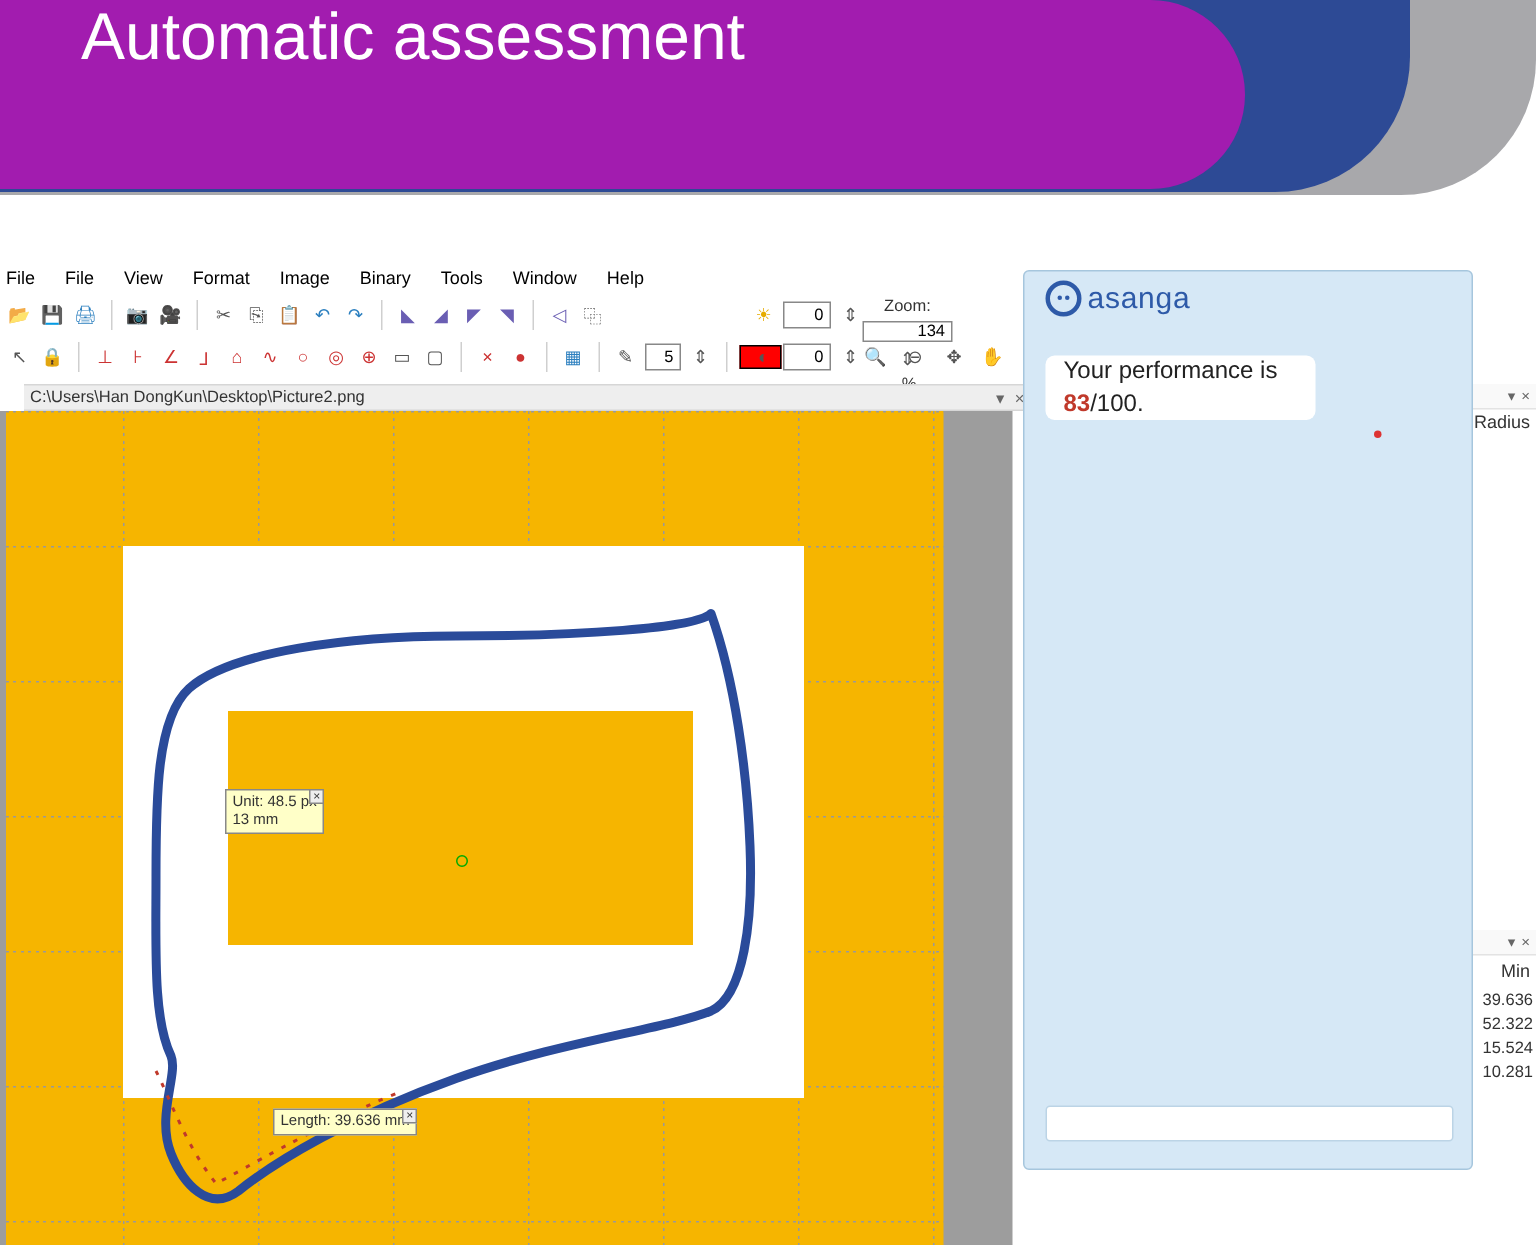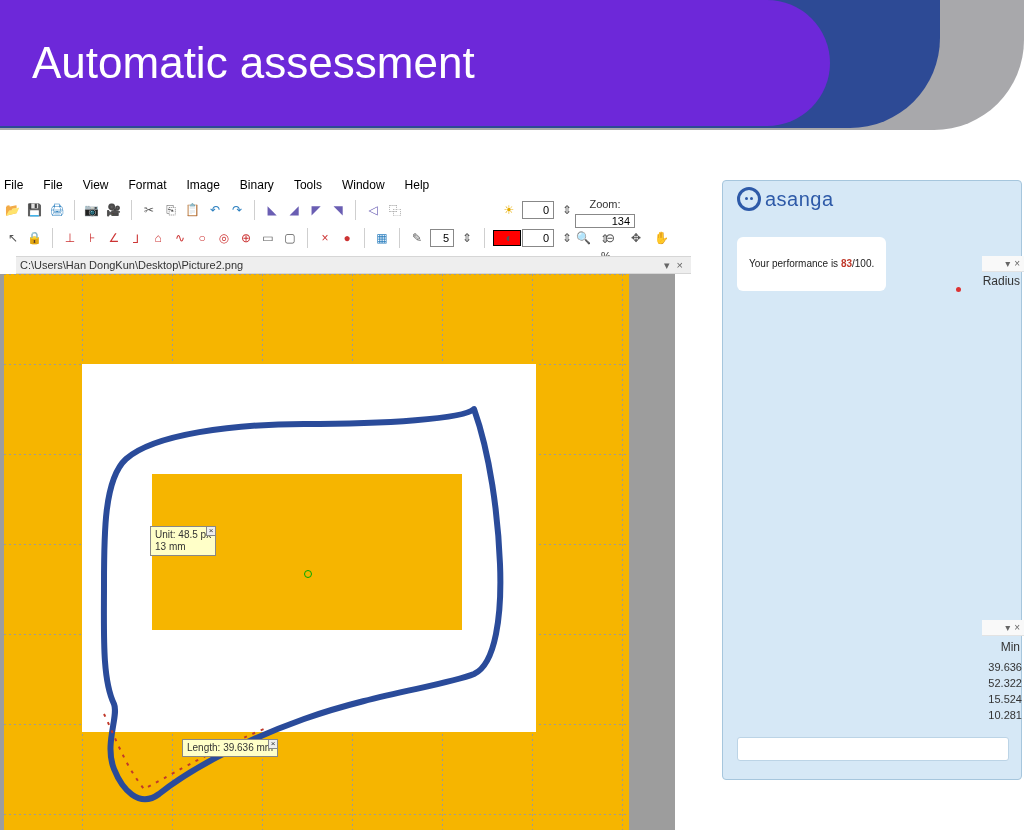--- a/index.html
+++ b/index.html
@@ -37,26 +37,26 @@
     height: 128px;
     background: #2d4a95;
     border-bottom-right-radius: 90px;
   }
   .ribbon-green {
     position: absolute;
     top: 0;
     left: 0;
     width: 830px;
     height: 126px;
-    background: #6d28d9;
+    background: #a21caf;
     border-bottom-right-radius: 80px;
     border-top-right-radius: 80px;
     display: flex;
-    align-items: center;
-    padding-left: 32px;
+    align-items: flex-start;
+    padding-left: 54px;
   }
   .slide-title {
     color: #fff;
     font-size: 44px;
     font-weight: 300;
     font-family: "Segoe UI Light","Segoe UI",sans-serif;
   }
 
   
   .workspace {
@@ -240,21 +240,20 @@
   
   .chat-panel {
     position: absolute;
     left: 682px;
     top: 10px;
     width: 300px;
     height: 600px;
     background: #d6e8f6;
     border: 1px solid #a6c6dd;
     border-radius: 4px;
-    margin-left: 40px;
   }
   .chat-logo {
     position: absolute;
     left: 14px;
     top: 6px;
     display: flex;
     align-items: center;
     gap: 4px;
     color: #2e5aa8;
     font-size: 20px;
@@ -276,22 +275,22 @@
     top: 7px;
   }
   .chat-logo .face::before { left: 5px; }
   .chat-logo .face::after  { right: 5px; }
   .chat-bubble {
     position: absolute;
     left: 14px;
     top: 56px;
     background: #fff;
     border-radius: 6px;
-    padding: 20px 12px;
-    font-size: 10px;
+    padding: 0 12px;
+    font-size: 16px;
     color: #222;
     max-width: 180px;
     line-height: 1.35;
   }
   .chat-bubble .score { color: #c0392b; font-weight: bold; }
   .red-dot {
     position: absolute;
     right: 60px; top: 106px;
     width: 5px; height: 5px;
     background: #d33;

